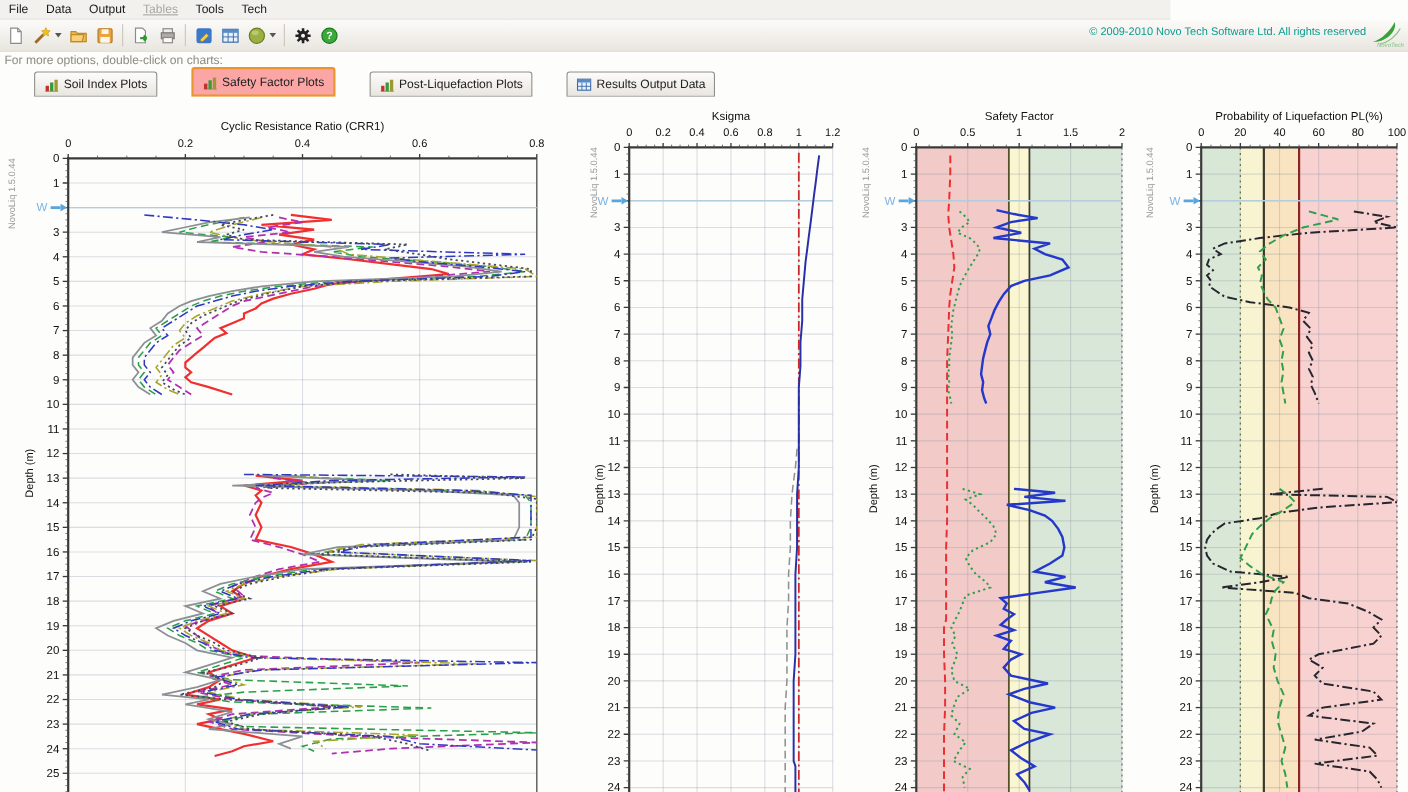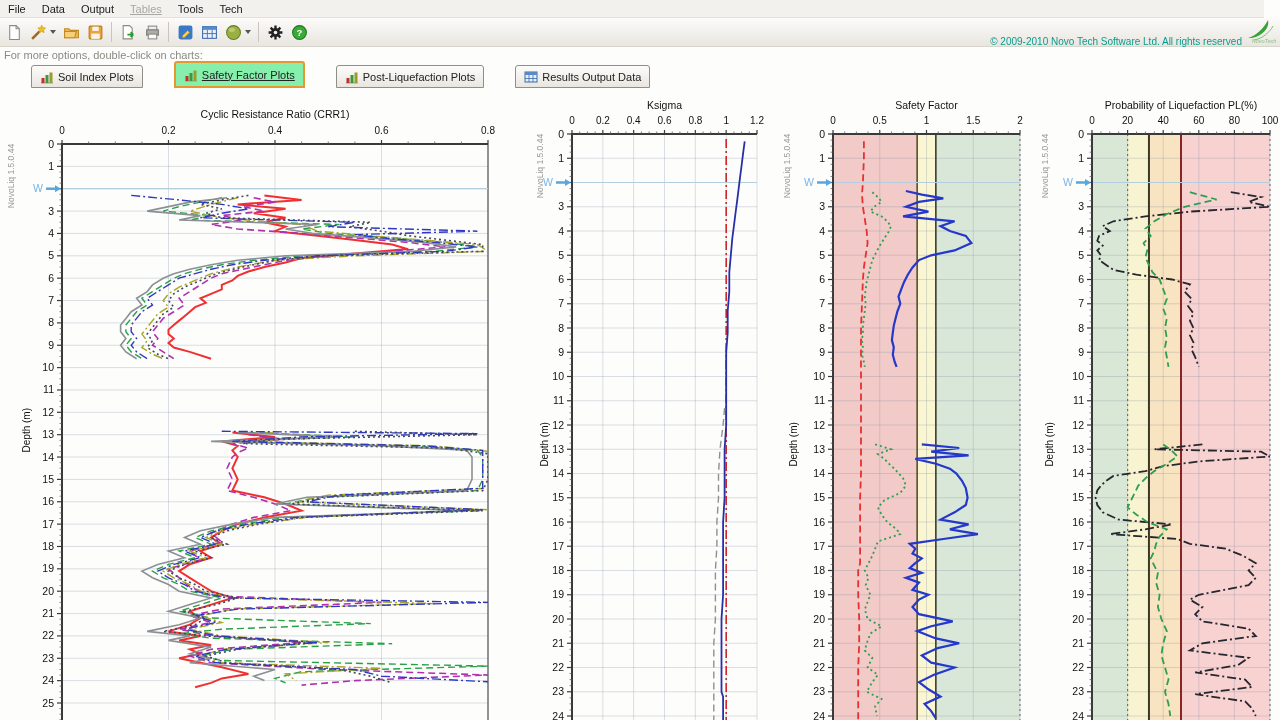--- a/index.html
+++ b/index.html
@@ -1,38 +1,38 @@
 <!DOCTYPE html>
 <html><head>
 <meta charset="utf-8">
 <style>
   html,body{margin:0;padding:0;width:1280px;height:720px;overflow:hidden;
     font-family:"Liberation Sans",sans-serif;background:#fdfdfc;}
   
-  .menubar{position:absolute;left:0;top:0;width:1264px;height:17px;background:#f2f1ee;
+  .menubar{position:absolute;left:0;top:0;width:1064px;height:17px;background:#f2f1ee;
     border-bottom:1px solid #e3e1db;display:flex;align-items:center;font-size:11px;color:#1a1a1a;}
   .menubar .mi{padding:1px 8px;cursor:default;}
   .menubar .mi.disabled{color:#a8a8a2;text-decoration:underline;}
   .toolbar{position:absolute;left:0;top:18px;width:1280px;height:29px;
     background:linear-gradient(#fcfbf9,#e9e6e0);border-bottom:1px solid #d8d5cd;
     display:flex;align-items:center;padding-left:2px;box-sizing:border-box;}
   .tbtn{width:24px;height:24px;display:flex;align-items:center;justify-content:center;border-radius:2px;}
   .tbtn svg{width:17px;height:17px;}
   .tsep{width:1px;height:20px;background:#c9c5bc;margin:0 4px;}
   .darr{width:0;height:0;border-left:3px solid transparent;border-right:3px solid transparent;
     border-top:4px solid #555;margin:0 3px 0 0;}
-  .copyright{position:absolute;right:38px;top:24px;font-size:10px;color:#0a9b8f;margin-top:12px;}
+  .copyright{position:absolute;right:38px;top:24px;font-size:10px;color:#0a9b8f;}
   .brandlogo{position:absolute;right:2px;top:18px;}
   .hintrow{position:absolute;left:4px;top:49px;font-size:11px;color:#8b8b83;}
   
   .tabbar{position:absolute;left:2px;top:63px;height:25px;display:flex;align-items:flex-end;}
   .tab{display:flex;align-items:center;gap:4px;height:21px;padding:0 8px;margin-right:2px;
     background:linear-gradient(#fdfcfa,#e9e6e0);border:1px solid #8f8f89;border-radius:3px 3px 0 0;
     font-size:11px;color:#222;cursor:default;margin-left:29px;}
-  .tab.active{background:#86efac;border:2px solid #e8962e;height:23px;font-weight:400;text-decoration:underline;}
+  .tab.active{background:#fca5a5;border:2px solid #e8962e;height:23px;font-weight:400;}
   .tab svg{width:14px;height:14px;}
   
   .chartarea{position:absolute;left:0;top:88px;width:1280px;height:632px;background:#fdfdfc;}
   .panel{position:absolute;top:0;height:632px;}
   .panel svg{display:block;}
   #p1{left:0;width:535px;} #p2{left:535px;width:245px;} #p3{left:780px;width:260px;} #p4{left:1040px;width:240px;}
   svg text{font-family:"Liberation Sans",sans-serif;}
 </style>
 </head>
 <body>

